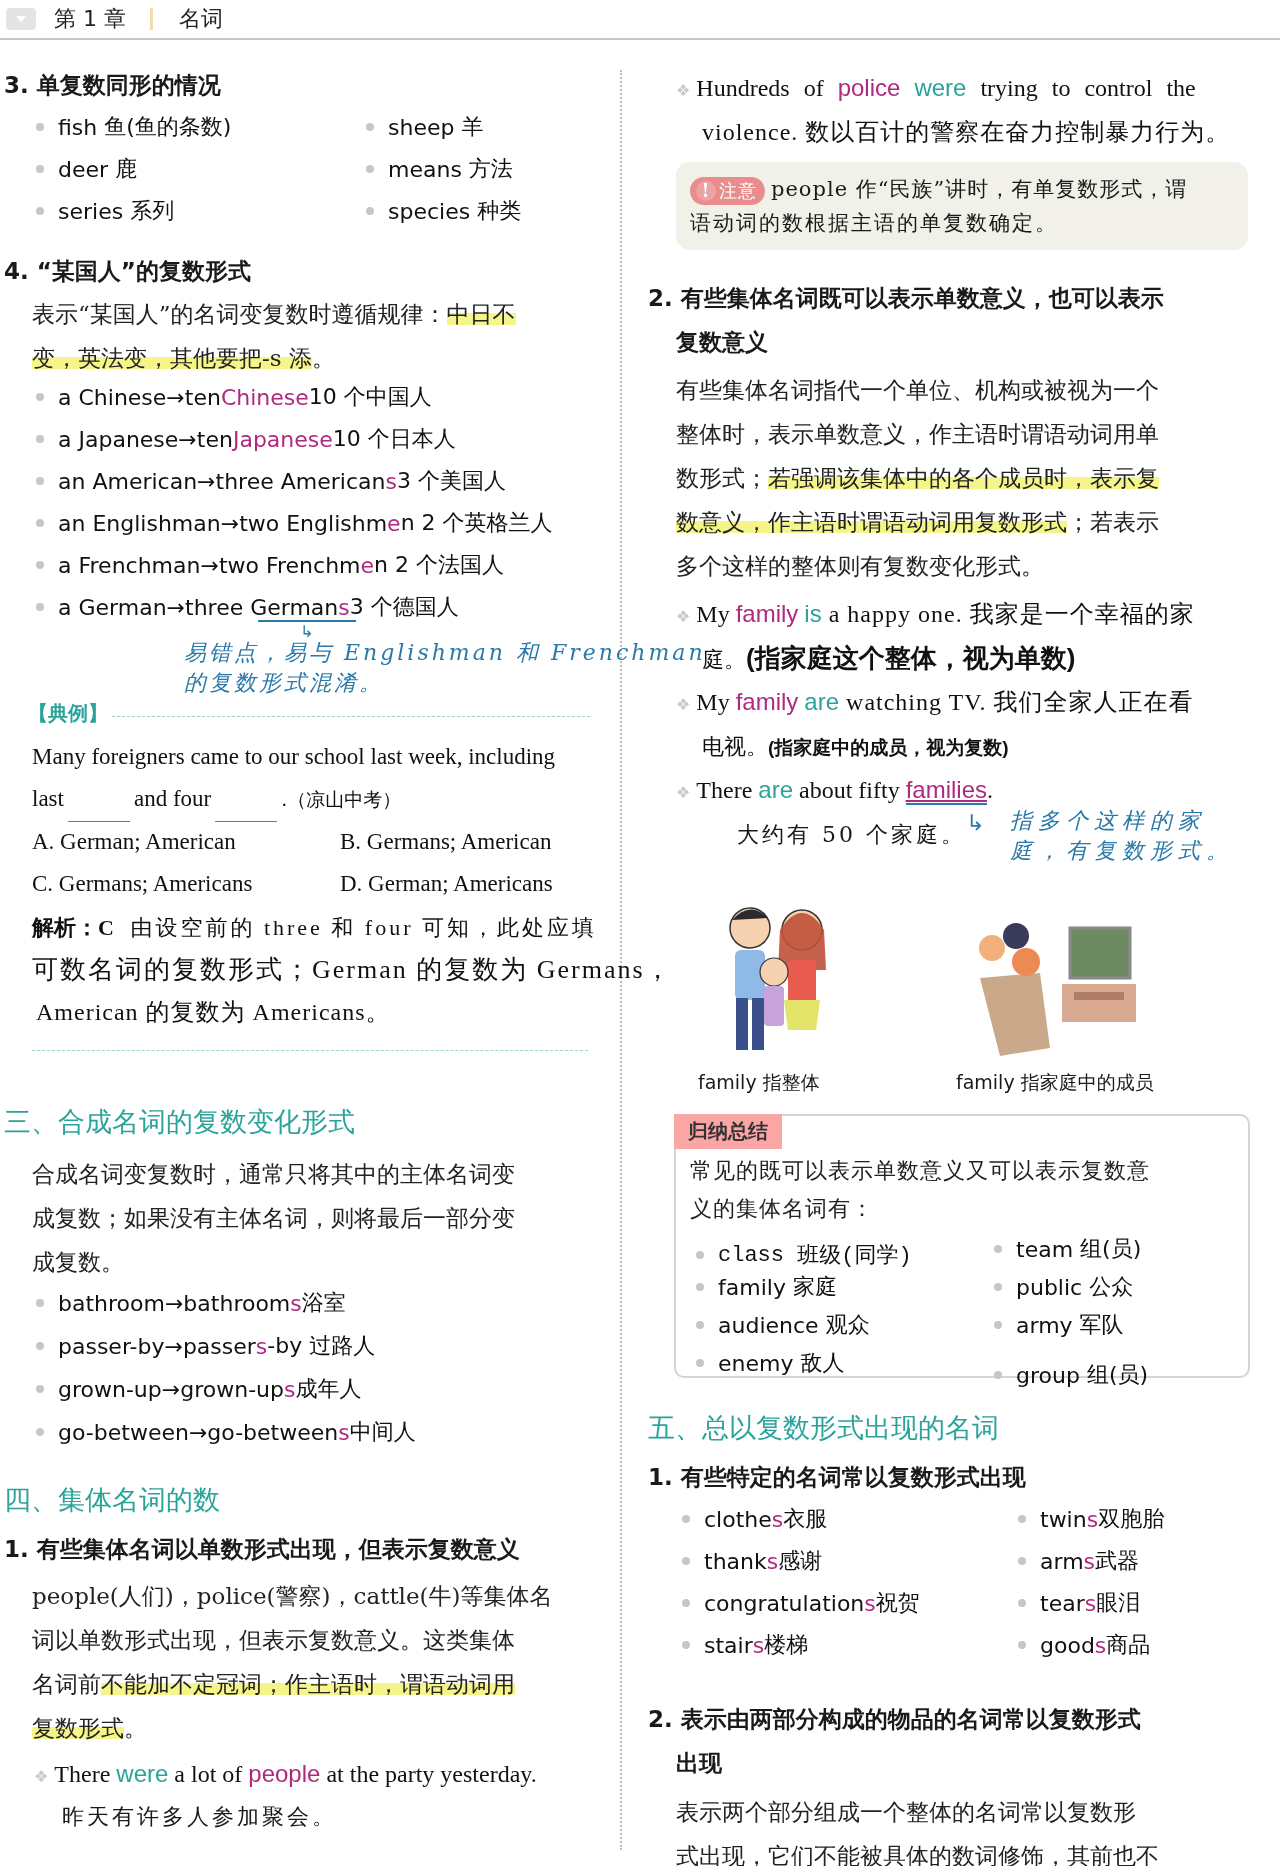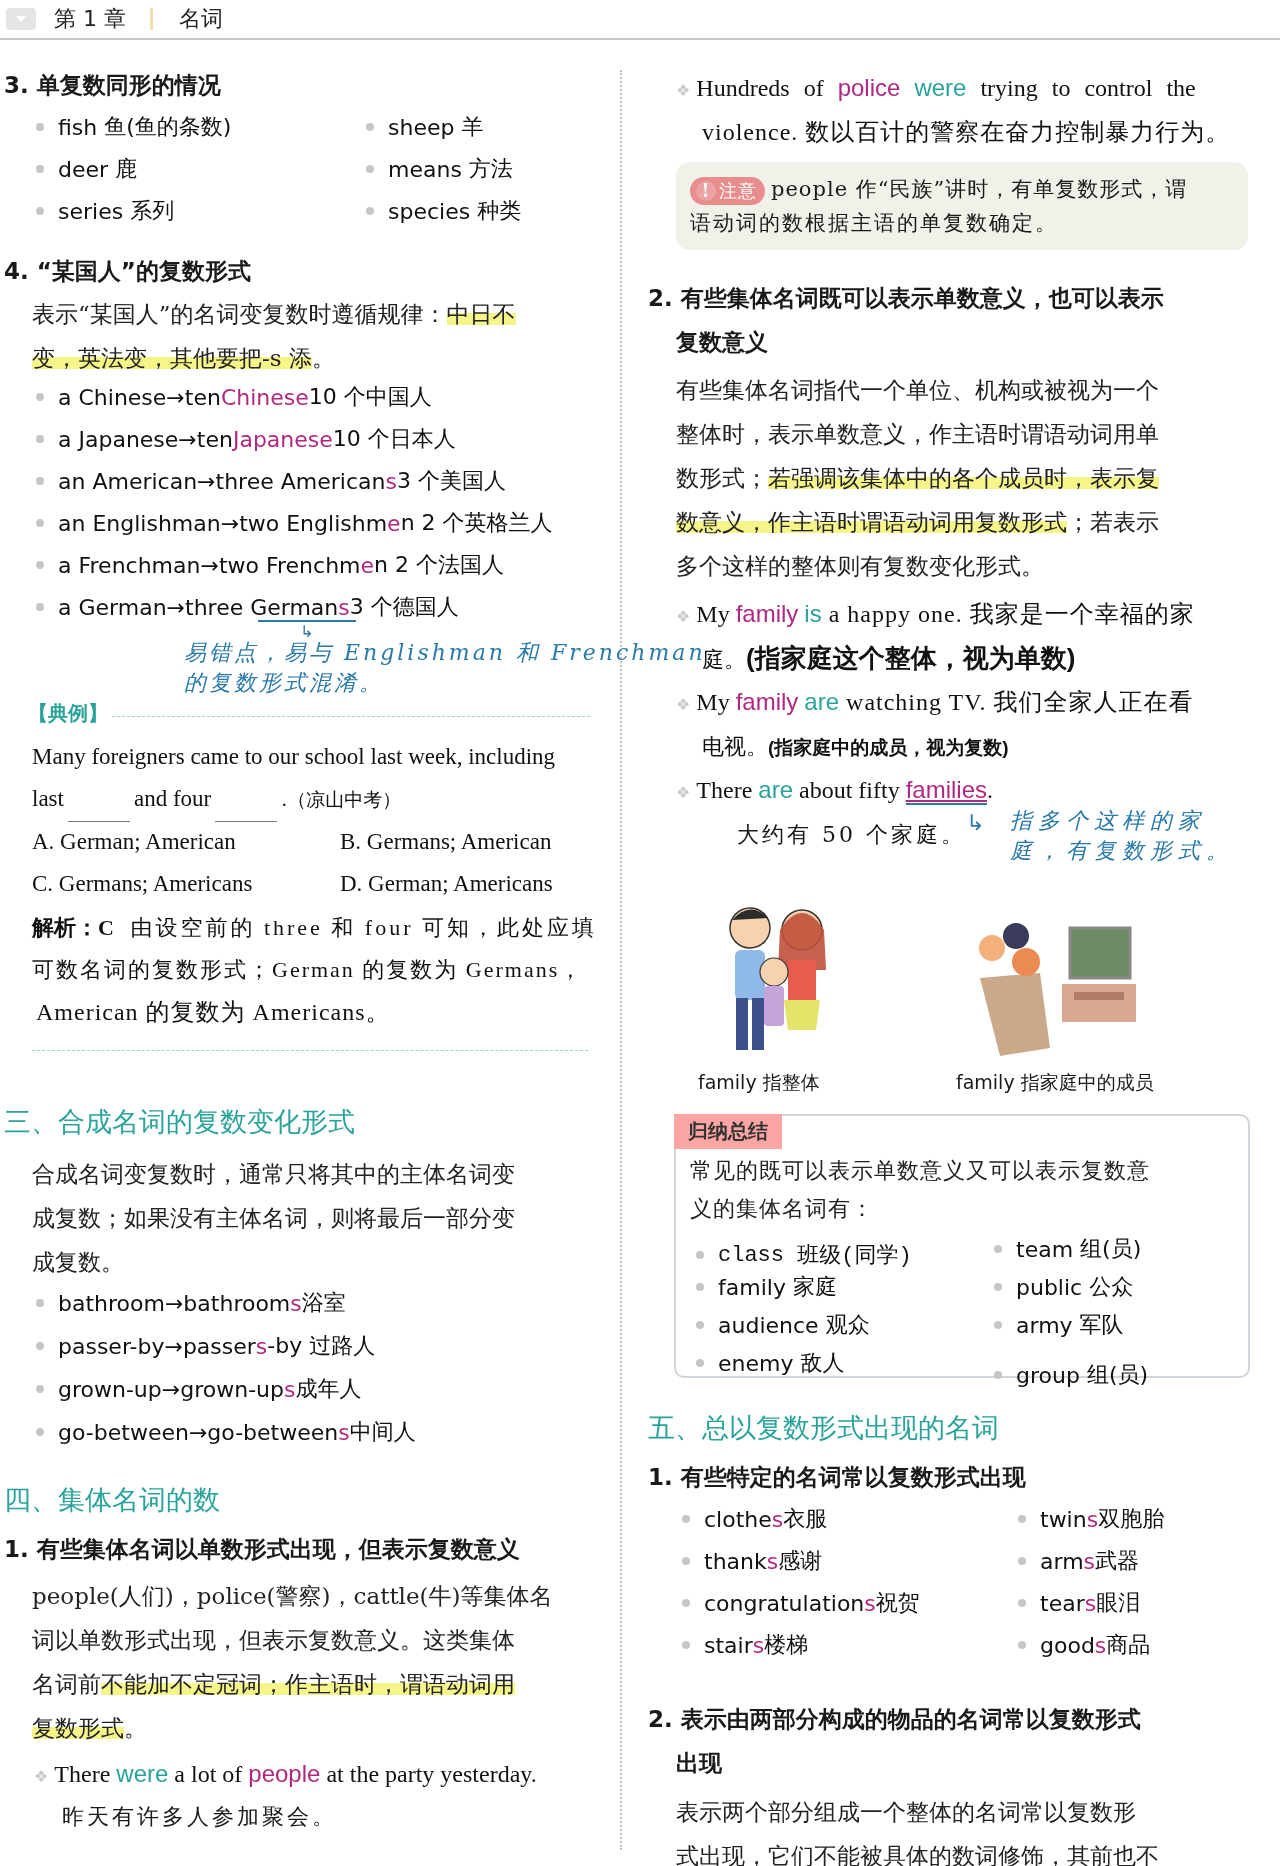--- a/index.html
+++ b/index.html
@@ -130,21 +130,21 @@
     <span>last</span><span class="blank">&nbsp;</span><span>and four</span><span class="blank">&nbsp;</span><span class="cn-serif" style="font-size:19px;">.（凉山中考）</span>
   </div>
   <div class="abs ex" style="left:32px; top:780px; font-size:23px;">A. German; American</div>
   <div class="abs ex" style="left:340px; top:780px; font-size:23px;">B. Germans; American</div>
   <div class="abs ex" style="left:32px; top:822px; font-size:23px;">C. Germans; Americans</div>
   <div class="abs ex" style="left:340px; top:822px; font-size:23px;">D. German; Americans</div>
 
   <div class="abs ex" style="left:32px; top:866px; font-size:22px; white-space:nowrap;">
     <b>解析：C</b>&nbsp;&nbsp;&nbsp;<span style="letter-spacing:3px;">由设空前的 three 和 four 可知，此处应填</span>
   </div>
-  <div class="abs ex" style="left:32px; top:908px; font-size:22px; white-space:nowrap; letter-spacing:2px;">可数名词的复数形式；German 的复数为 Germans，</div>
+  <div class="abs ex" style="left:32px; top:908px; font-size:26px; white-space:nowrap; letter-spacing:2px;">可数名词的复数形式；German 的复数为 Germans，</div>
   <div class="abs ex" style="left:36px; top:950px; font-size:24px; white-space:nowrap; letter-spacing:1px;">American 的复数为 Americans。</div>
 
   <div class="abs dashed" style="left:32px; top:1010px; width:556px;"></div>
 
   <div class="abs h-sec" style="left:4px; top:1064px;">三、合成名词的复数变化形式</div>
   <div class="abs para" style="left:32px; top:1112px; width:570px;">
     <div>合成名词变复数时，通常只将其中的主体名词变</div>
     <div>成复数；如果没有主体名词，则将最后一部分变</div>
     <div>成复数。</div>
   </div>

